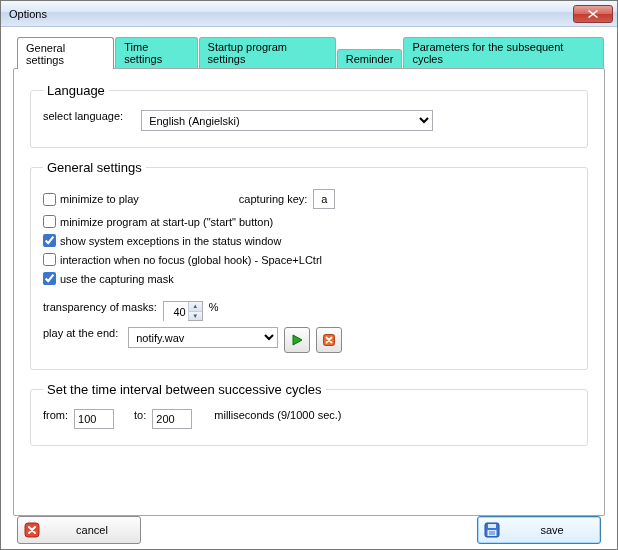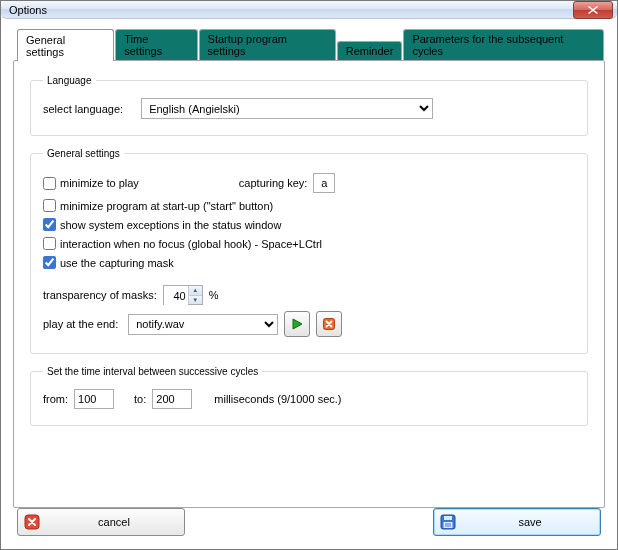--- a/index.html
+++ b/index.html
@@ -8,27 +8,26 @@
     font-family: "Segoe UI", Tahoma, sans-serif;
     font-size: 11px;
     background: #fff;
     color: #000;
     width: 618px;
     height: 550px;
     border: 1px solid #777;
     overflow: hidden;
   }
   .titlebar {
-    height: 18px;
+    height: 26px;
     background: linear-gradient(to bottom, #f4f8fd 0%, #dde7f5 45%, #c7d7ee 46%, #dee9f7 100%);
     border-bottom: 1px solid #b6c5db;
     display: flex;
     align-items: center;
     padding: 0 4px 0 8px;
-    border-radius: 6px;
   }
   .titlebar .title { flex: 1; color: #000; }
   .close-btn {
     width: 40px; height: 18px;
     border: 1px solid #8a3a3a;
     border-radius: 3px;
     background: linear-gradient(to bottom, #e9a29a 0%, #d5695e 48%, #c23c2f 50%, #cf5a4d 100%);
     color: #fff;
     display: flex; align-items: center; justify-content: center;
     cursor: pointer;
@@ -38,21 +37,21 @@
     padding: 10px 12px 12px 12px;
   }
   .tabs {
     display: flex;
     align-items: flex-end;
     margin-left: 4px;
   }
   .tab {
     border: 1px solid #a7a7a7;
     border-bottom: none;
-    background: #0f766e;
+    background: #5eead4;
     padding: 3px 8px;
     font-size: 11px;
     border-top-left-radius: 3px;
     border-top-right-radius: 3px;
     margin-right: 1px;
     position: relative;
     cursor: pointer;
     color: #000;
   }
   .tab.active {
@@ -70,26 +69,26 @@
     height: 448px;
   }
   fieldset {
     border: 1px solid #dcdcdc;
     border-radius: 3px;
     padding: 8px 12px 12px 12px;
     margin: 0 0 12px 0;
   }
   fieldset legend {
     padding: 0 4px;
-    font-size: 10px;
+    font-size: 13px;
     color: #000;
   }
   .row {
     display: flex;
-    align-items: center;
+    align-items: flex-start;
     gap: 6px;
     margin: 4px 0;
   }
   select, input[type=text] {
     font: inherit;
     border: 1px solid #abadb3;
     background: #fff;
     padding: 1px 3px;
     height: 20px;
   }
@@ -137,21 +136,21 @@
     display: inline-flex; align-items: center; justify-content: center;
     cursor: pointer;
   }
   .interval-input { width: 40px; }
   .button-bar {
     display: flex;
     justify-content: space-between;
     padding: 0 4px;
   }
   .bigbtn {
-    width: 168px; height: 28px;
+    width: 124px; height: 28px;
     border: 1px solid #8b8b8b;
     border-radius: 3px;
     background: linear-gradient(#fdfdfd,#e7e7e7);
     display: flex; align-items: center;
     cursor: pointer;
     padding: 0 6px;
     gap: 10px;
   }
   .bigbtn.primary {
     border-color: #3c7fb1;

